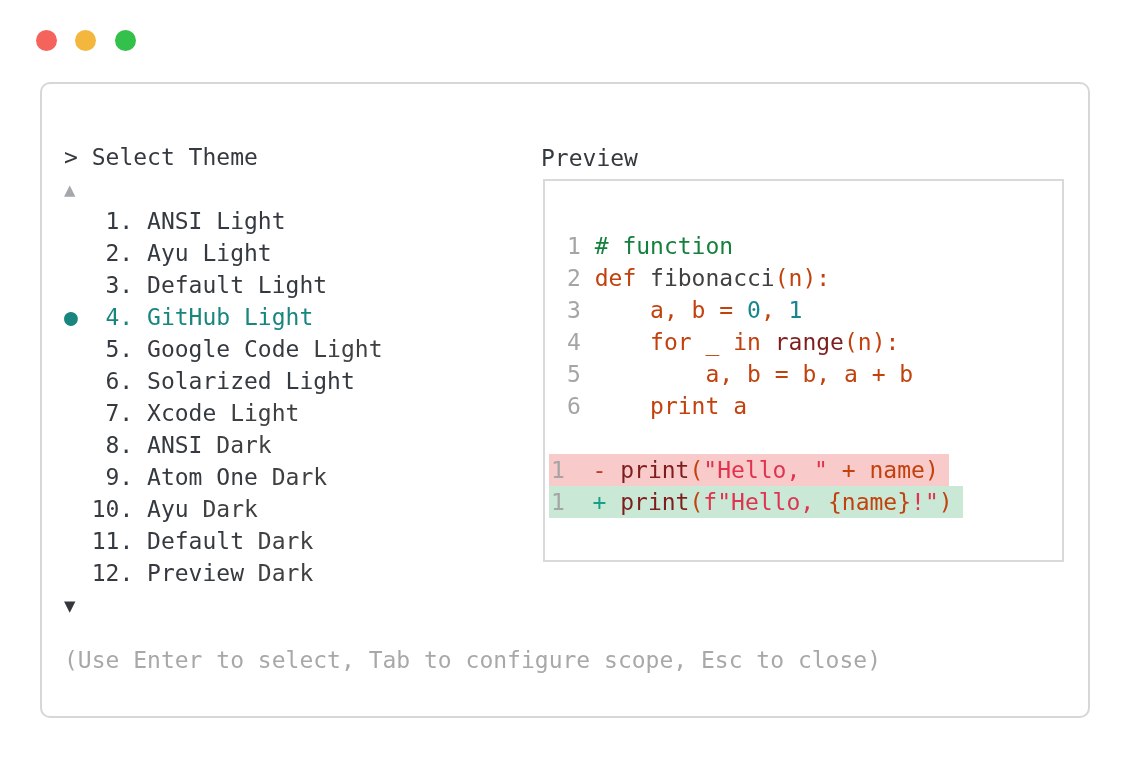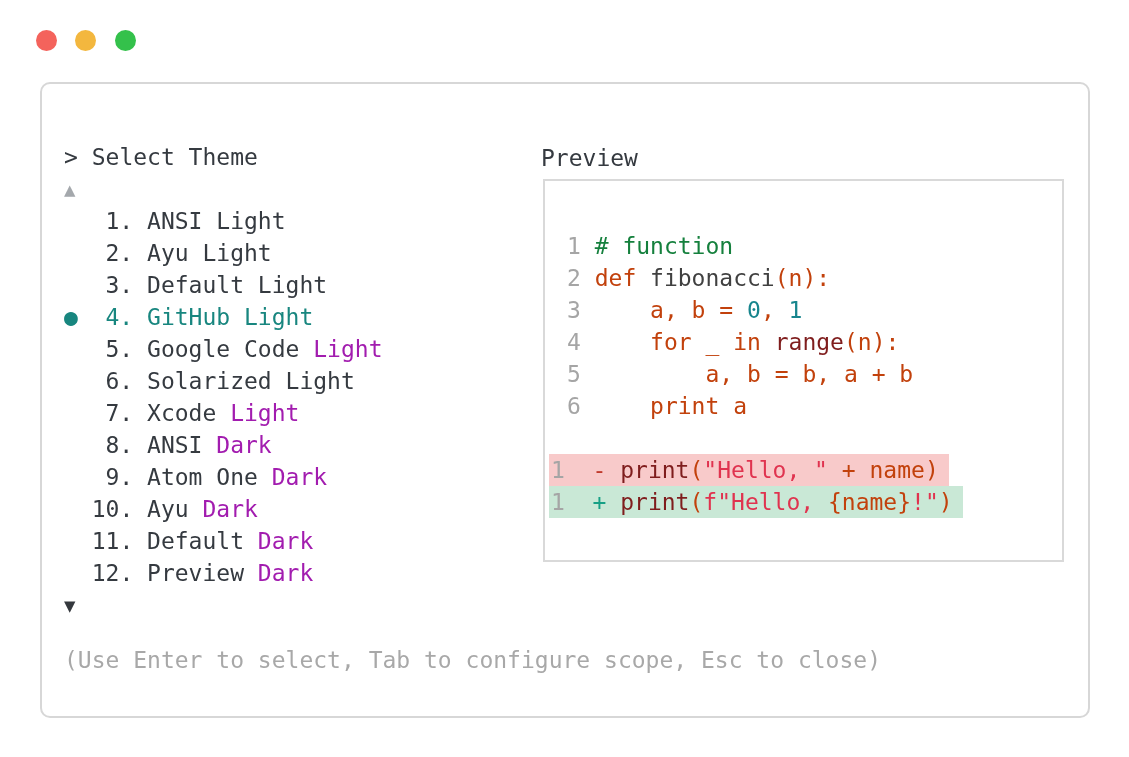--- a/index.html
+++ b/index.html
@@ -30,21 +30,21 @@
   .row { height: 32px; line-height: 32px; white-space: pre; }
 
   .left-pane { position: absolute; left: 22px; top: 50px; margin-top: 7px; }
   .prompt { color: #353a40; }
   .scroll.up   { color: #a4a8ac; font-size: 19px; }
   .scroll.down { color: #34383d; font-size: 19px; }
 
   .trow .marker  { display: inline-block; width: 2ch; color: inherit; }
   .trow .num     { display: inline-block; width: 3ch; text-align: right; }
   .trow .name    { padding-left: 1ch; }
-  .trow .variant { color: #a21caf; }
+  .trow .variant { color: #404040; }
   .trow.selected .marker,
   .trow.selected .num,
   .trow.selected .name { color: #18867f; }
 
   .preview-label { position: absolute; left: 499px; top: 50px; height: 32px; line-height: 32px; margin-top: 8px; }
   .preview-box {
     position: absolute; left: 501px; top: 95px;
     width: 521px; height: 383px;
     border: 2px solid #d9d9d9;
     background: #fff;

